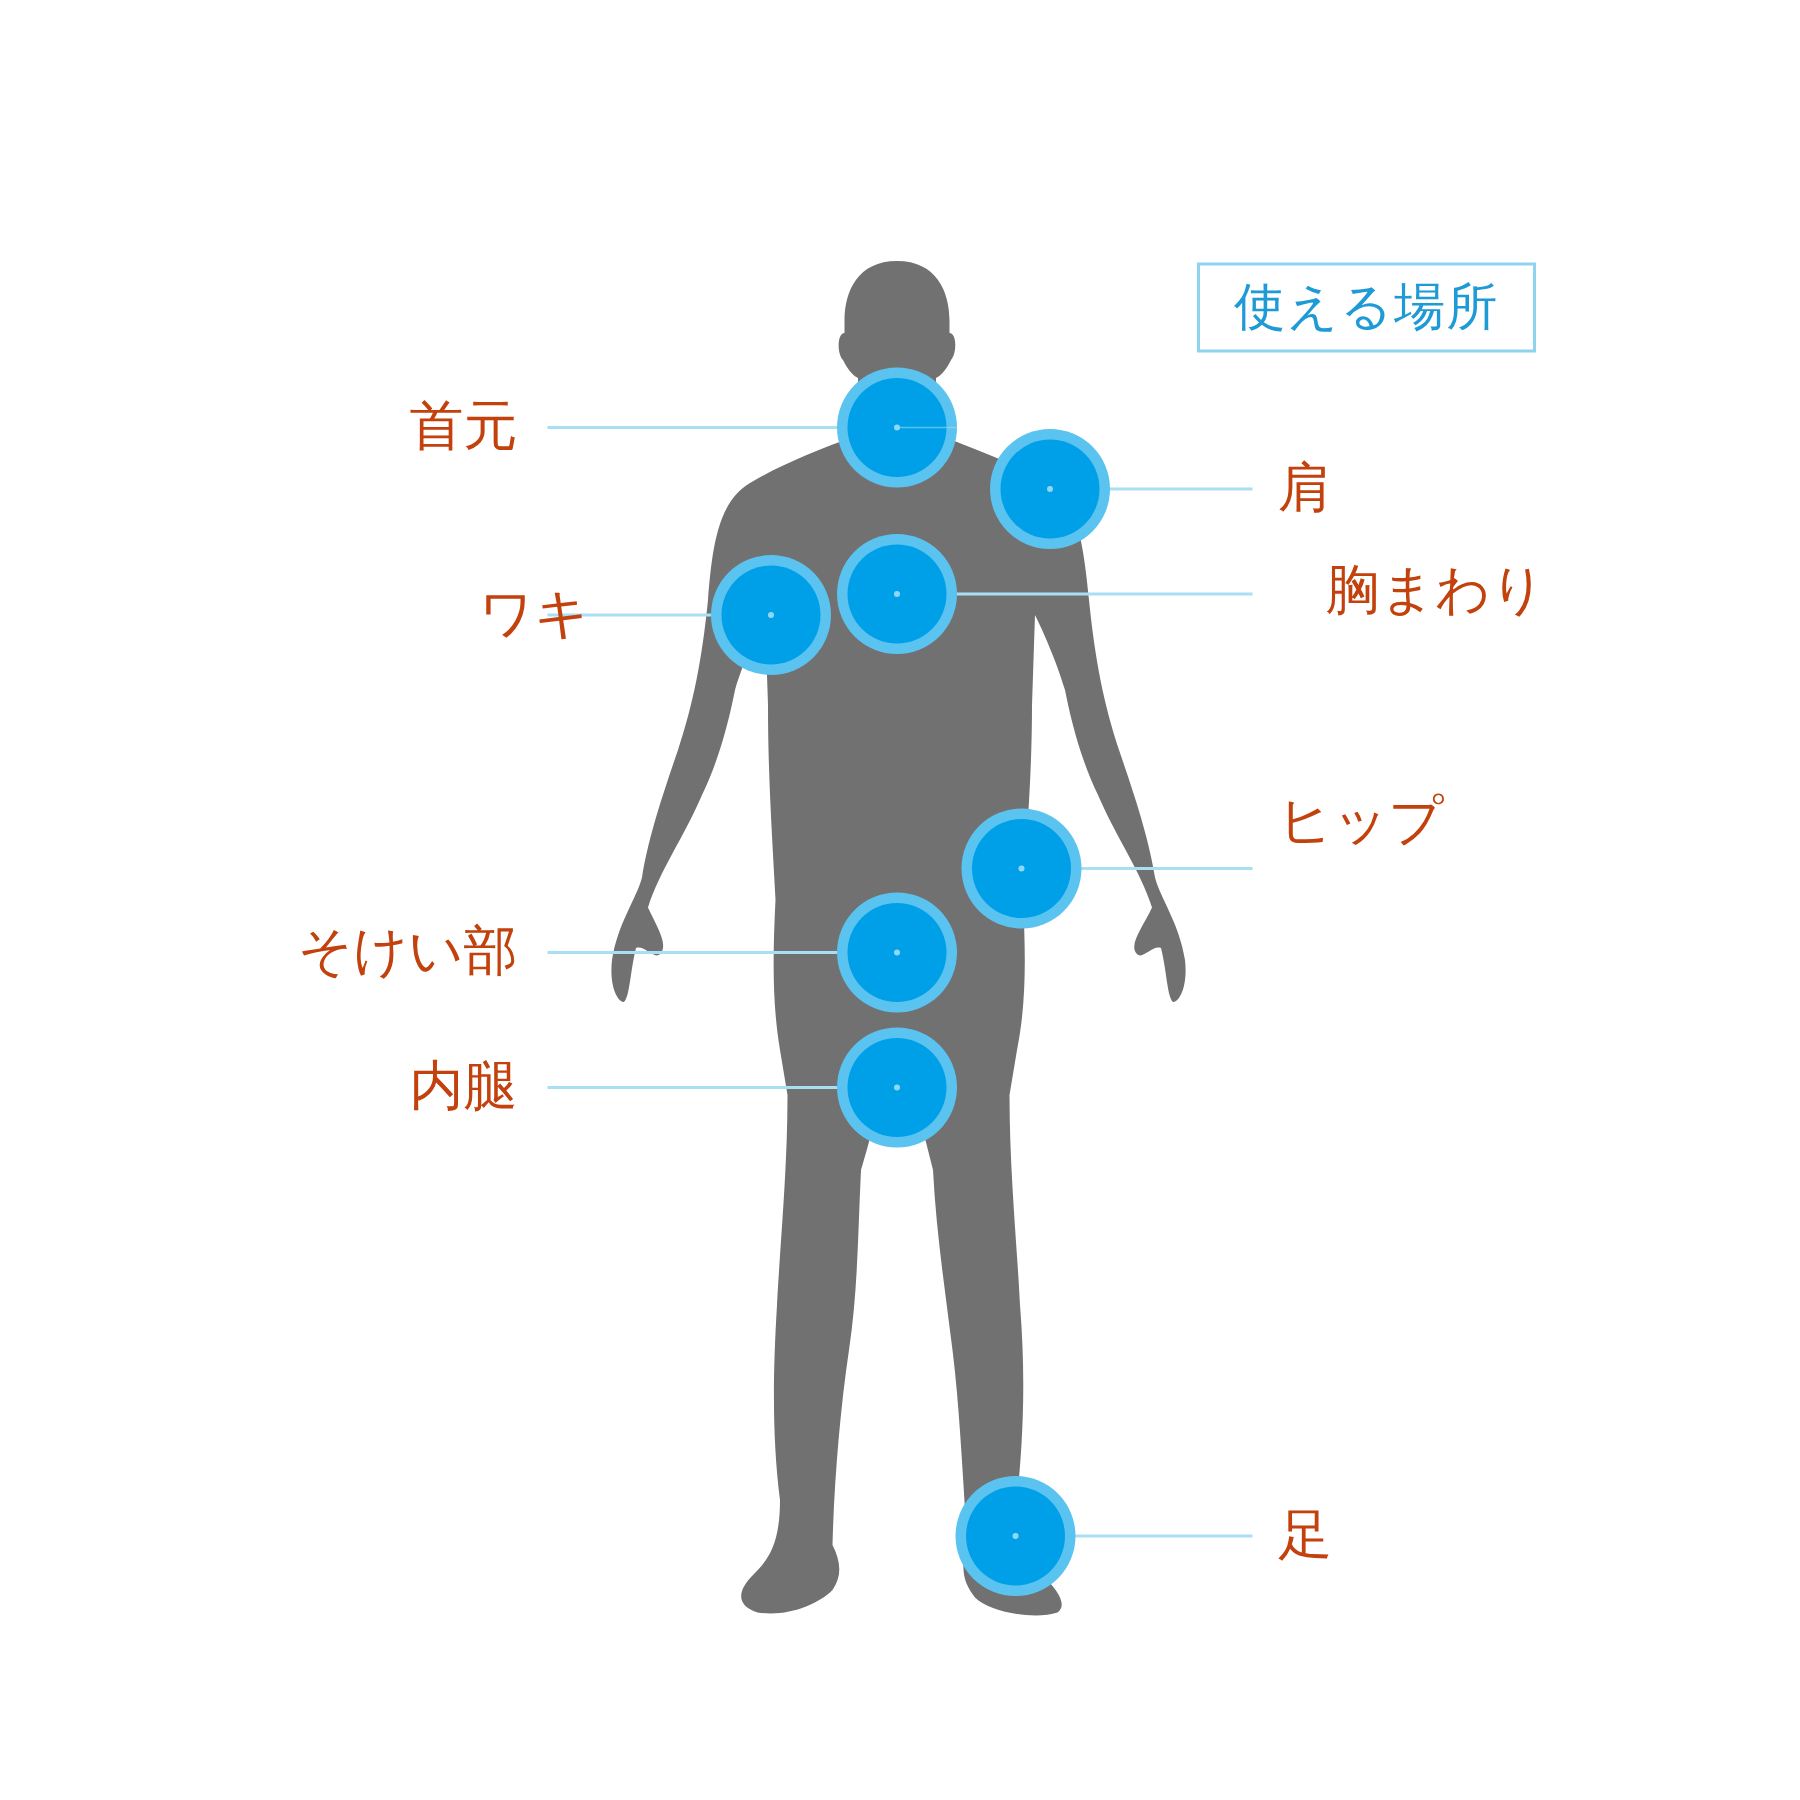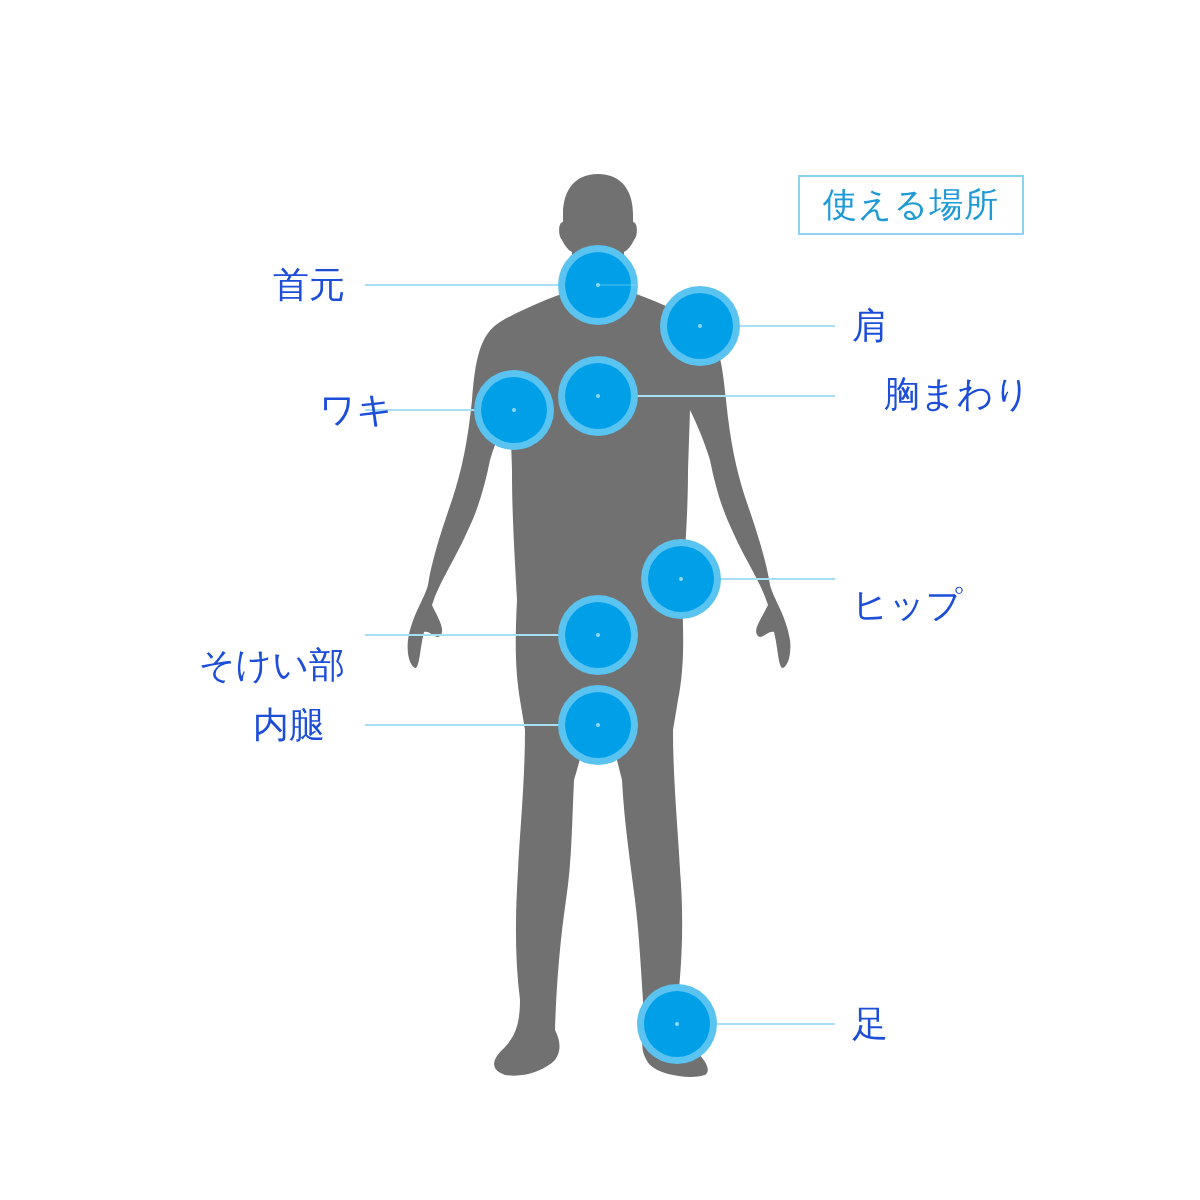--- a/index.html
+++ b/index.html
@@ -6,21 +6,21 @@
     body { width: 1200px; height: 1200px; position: relative; overflow: hidden; font-family: "DejaVu Sans", sans-serif; }
     .canvas { position: absolute; left: 0; top: 0; width: 1200px; height: 1200px; }
     svg.figure { position: absolute; left: 0; top: 0; }
     .title-box {
       position: absolute; left: 798px; top: 175px; width: 226px; height: 60px;
       border: 2px solid #8fd3f0; box-sizing: border-box;
       display: flex; align-items: center; justify-content: center;
       color: #1e9ad6; font-size: 34px; letter-spacing: 1px;
     }
     .label {
-      position: absolute; color: #1d4ed8; font-size: 36px; line-height: 40px; white-space: nowrap;
+      position: absolute; color: #c2410c; font-size: 36px; line-height: 40px; white-space: nowrap;
     }
     .label.left { text-align: right; }
     .label.right { text-align: left; }
   </style>
 </head>
 <body>
 
 <div class="canvas">
 
   <svg class="figure" width="1200" height="1200" viewBox="0 0 1200 1200">
@@ -139,21 +139,21 @@
           <circle cx="677" cy="1024" r="33" fill="#00a0e9"></circle>
         <circle cx="677" cy="1024" r="2" fill="#8fd8f5"></circle>
       </g>
     </g>
   </svg>
 
   <div class="title-box">使える場所</div>
 
   <div class="label left" style="right:855px; top:265px;">首元</div>
   <div class="label left" style="right:807px; top:390px;">ワキ</div>
-  <div class="label left" style="right:855px; top:645px;">そけい部</div>
-  <div class="label left" style="right:875px; top:705px;">内腿</div>
+  <div class="label left" style="right:855px; top:615px;">そけい部</div>
+  <div class="label left" style="right:855px; top:705px;">内腿</div>
 
   <div class="label right" style="left:852px; top:306px;">肩</div>
   <div class="label right" style="left:852px; top:374px;margin-left:32px;">胸まわり</div>
-  <div class="label right" style="left:852px; top:585px;">ヒップ</div>
+  <div class="label right" style="left:852px; top:528px;">ヒップ</div>
   <div class="label right" style="left:852px; top:1004px;">足</div>
 
 </div>
 
 </body></html>

